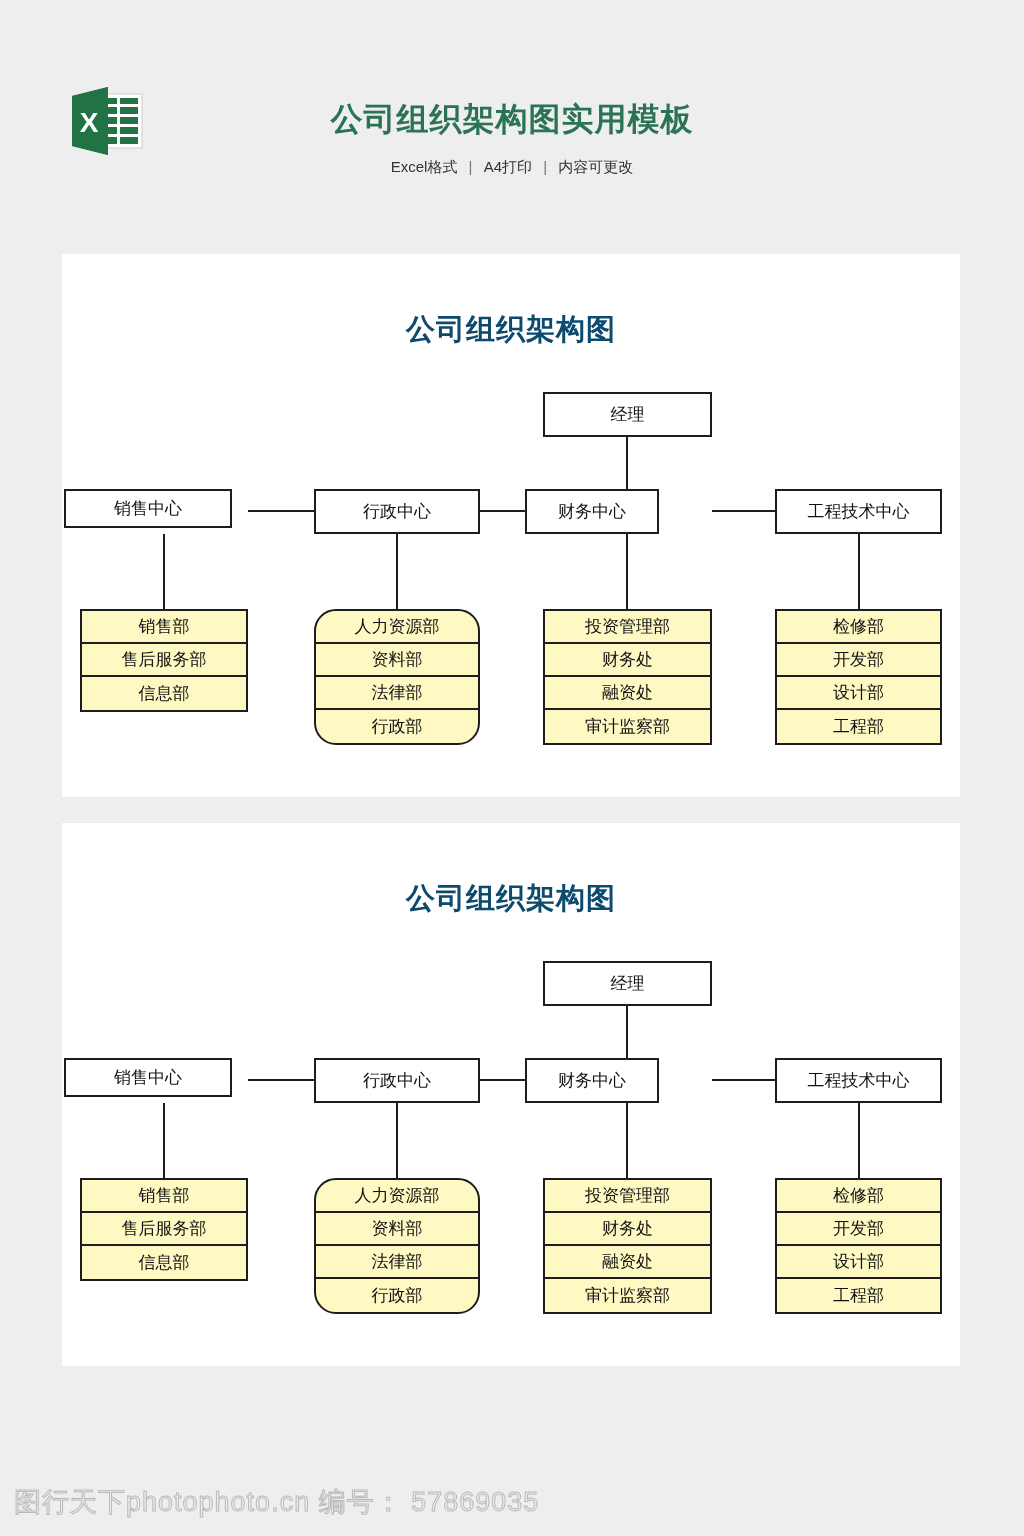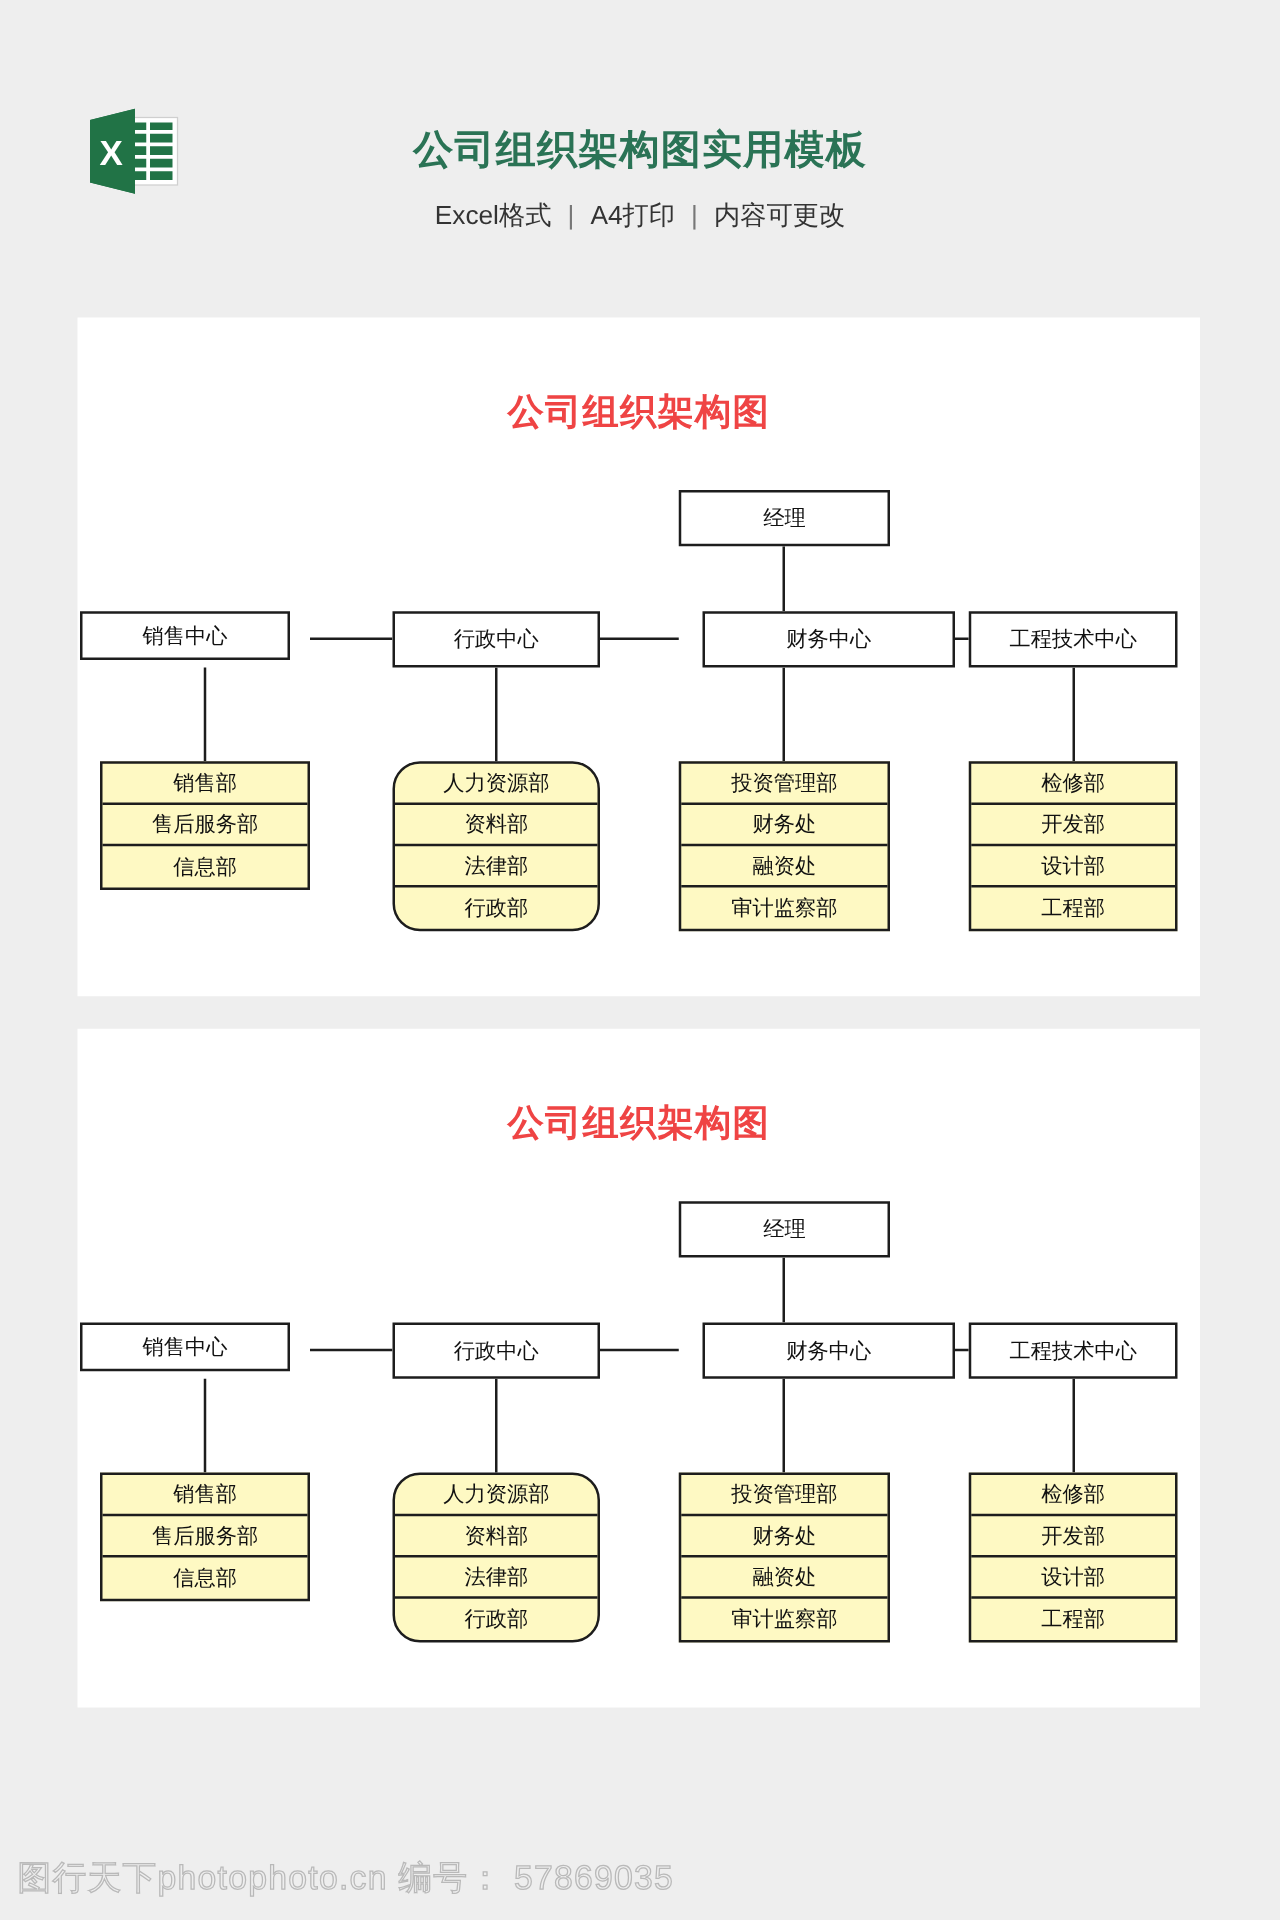--- a/index.html
+++ b/index.html
@@ -42,21 +42,21 @@
     font-weight: bold;
     color: #2a7355;
     letter-spacing: 1px;
   }
   .head-sub {
     position: absolute;
     left: 0;
     top: 158px;
     width: 1024px;
     text-align: center;
-    font-size: 21px;
+    font-size: 15px;
     color: #333333;
   }
   .head-sub .sep {
     color: #777777;
     font-weight: 300;
     padding: 0 7px;
   }
 
   
   .card {
@@ -69,21 +69,21 @@
   #card-2 { top: 823px; height: 543px; }
 
   .chart-title {
     position: absolute;
     left: 0;
     top: 56px;
     width: 898px;
     text-align: center;
     font-size: 29px;
     font-weight: bold;
-    color: #ef4444;
+    color: #0c4a6e;
     letter-spacing: 1px;
   }
 
   
   .org {
     position: absolute;
     left: 0;
     top: 0;
     width: 898px;
     height: 543px;
@@ -99,21 +99,21 @@
     align-items: center;
     justify-content: center;
     font-size: 17px;
     color: #111111;
     line-height: 1;
     z-index: 2;
   }
   .node.top   { left: 481px; top: 138px; width: 169px; height: 45px; }
   .node.m1    { left: 2px;  top: 235px; width: 168px; height: 39px; }
   .node.m2    { left: 252px; top: 235px; width: 166px; height: 45px; }
-  .node.m3    { left: 500px; top: 235px; width: 202px; height: 45px; }
+  .node.m3    { left: 463px; top: 235px; width: 134px; height: 45px; }
   .node.m4    { left: 713px; top: 235px; width: 167px; height: 45px; }
 
   
   .dept {
     position: absolute;
     box-sizing: border-box;
     border: 2px solid #1d1d1d;
     background: #fef9c3;
     z-index: 2;
   }

